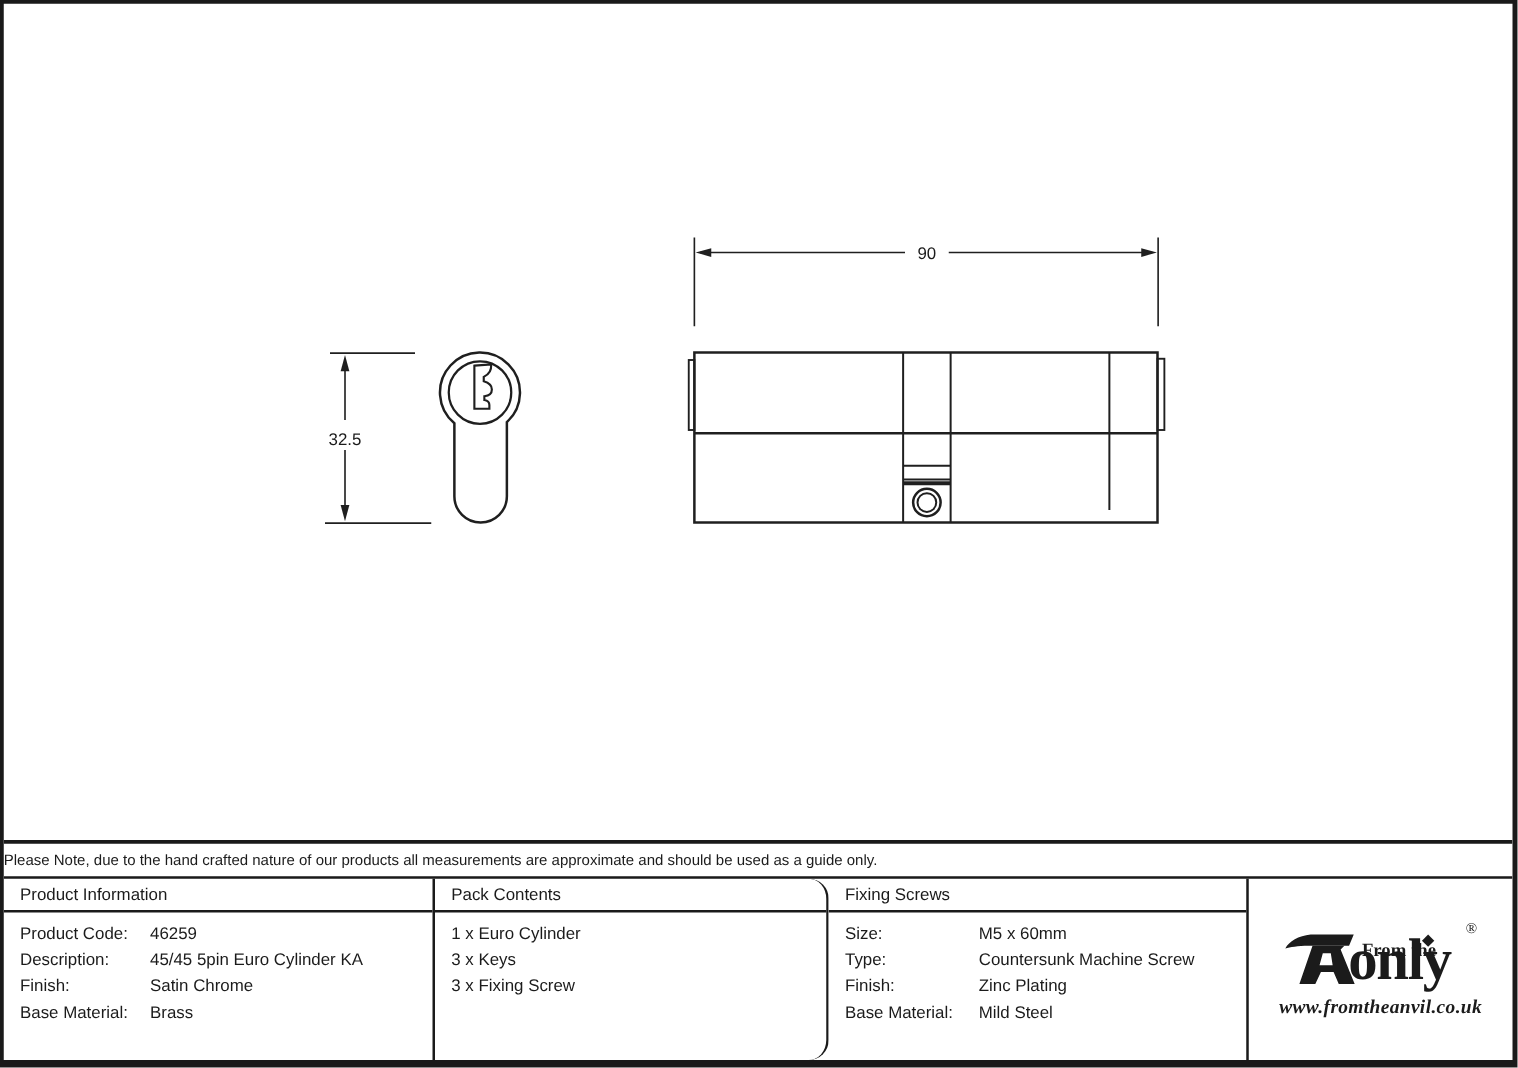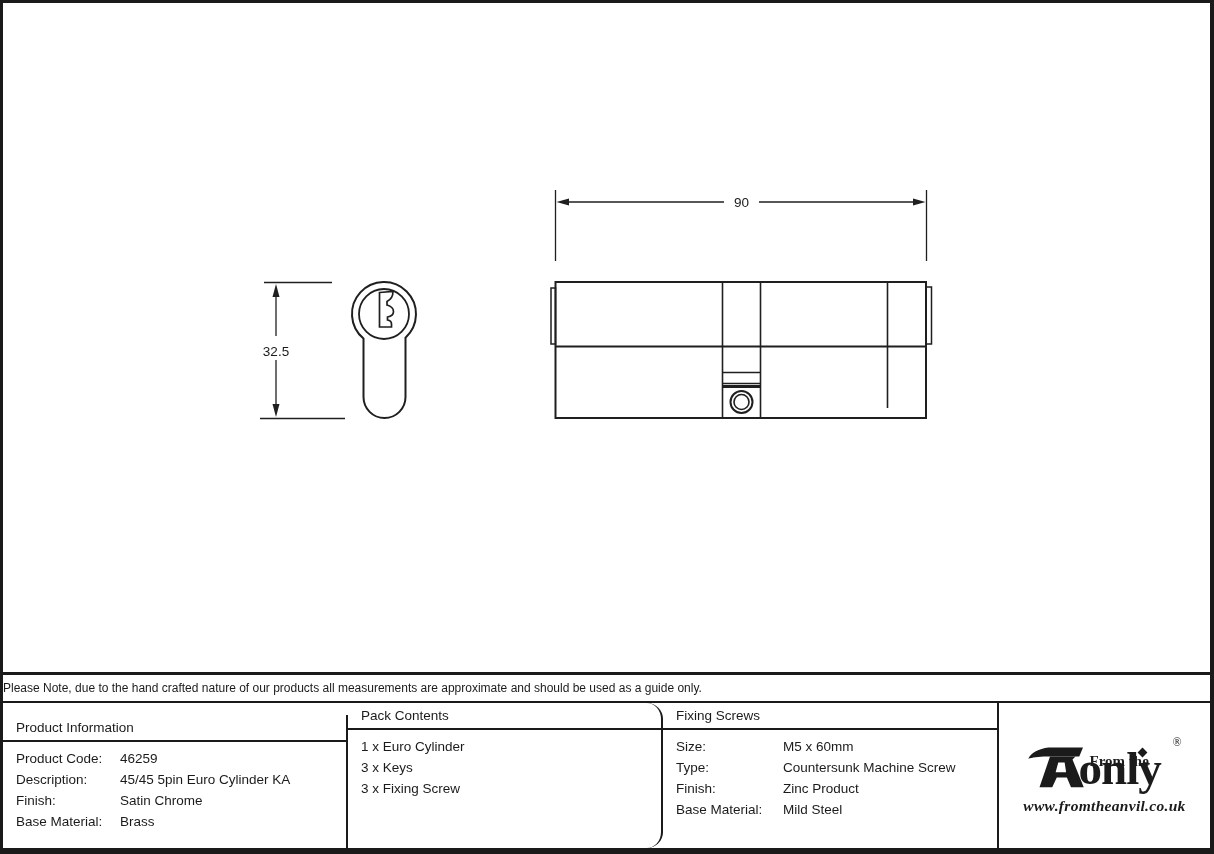--- a/index.html
+++ b/index.html
@@ -9,21 +9,21 @@
     font-family:"Liberation Sans", sans-serif; color:#1b1b1b; overflow:hidden;
   }
   .drawing{position:absolute; top:0; left:0;}
   .bottom{position:absolute; left:0; right:0; bottom:0;}
   .note-row{
     height:26px; border-top:3px solid #1a1a1a; border-bottom:2px solid #1a1a1a;
     display:flex; align-items:center; padding-left:0; font-size:12px;
   }
   .spec-table{display:flex; height:145px;}
   .col{border-right:2px solid #1a1a1a; box-sizing:content-box; flex:none;}
-  .col-product{width:343px;margin-top:12px;}
+  .col-product{width:343px;}
   .col-pack{width:313px;border-radius:16px;}
   .col-screws{width:334px;}
   .col-header{
     height:25px; border-bottom:2px solid #1a1a1a; display:flex; align-items:center;
     padding-left:13px; font-size:13.5px;
   }
   .col-body{padding:6px 0 0 13px; font-size:13.5px; line-height:21px;}
   .kv{display:flex;}
   .kv .k{flex:none;}
   .col-product .k{width:104px;}
@@ -161,21 +161,21 @@
           <div class="kv">
             <span class="k">Size:</span>
             <span class="v">M5 x 60mm</span>
           </div>
           <div class="kv">
             <span class="k">Type:</span>
             <span class="v">Countersunk Machine Screw</span>
           </div>
           <div class="kv">
             <span class="k">Finish:</span>
-            <span class="v">Zinc Product</span>
+            <span class="v">Zinc Plating</span>
           </div>
           <div class="kv">
             <span class="k">Base Material:</span>
             <span class="v">Mild Steel</span>
           </div>
         </div>
       </div>
 
       <div class="logo-cell">
         <div class="logo-mark">

